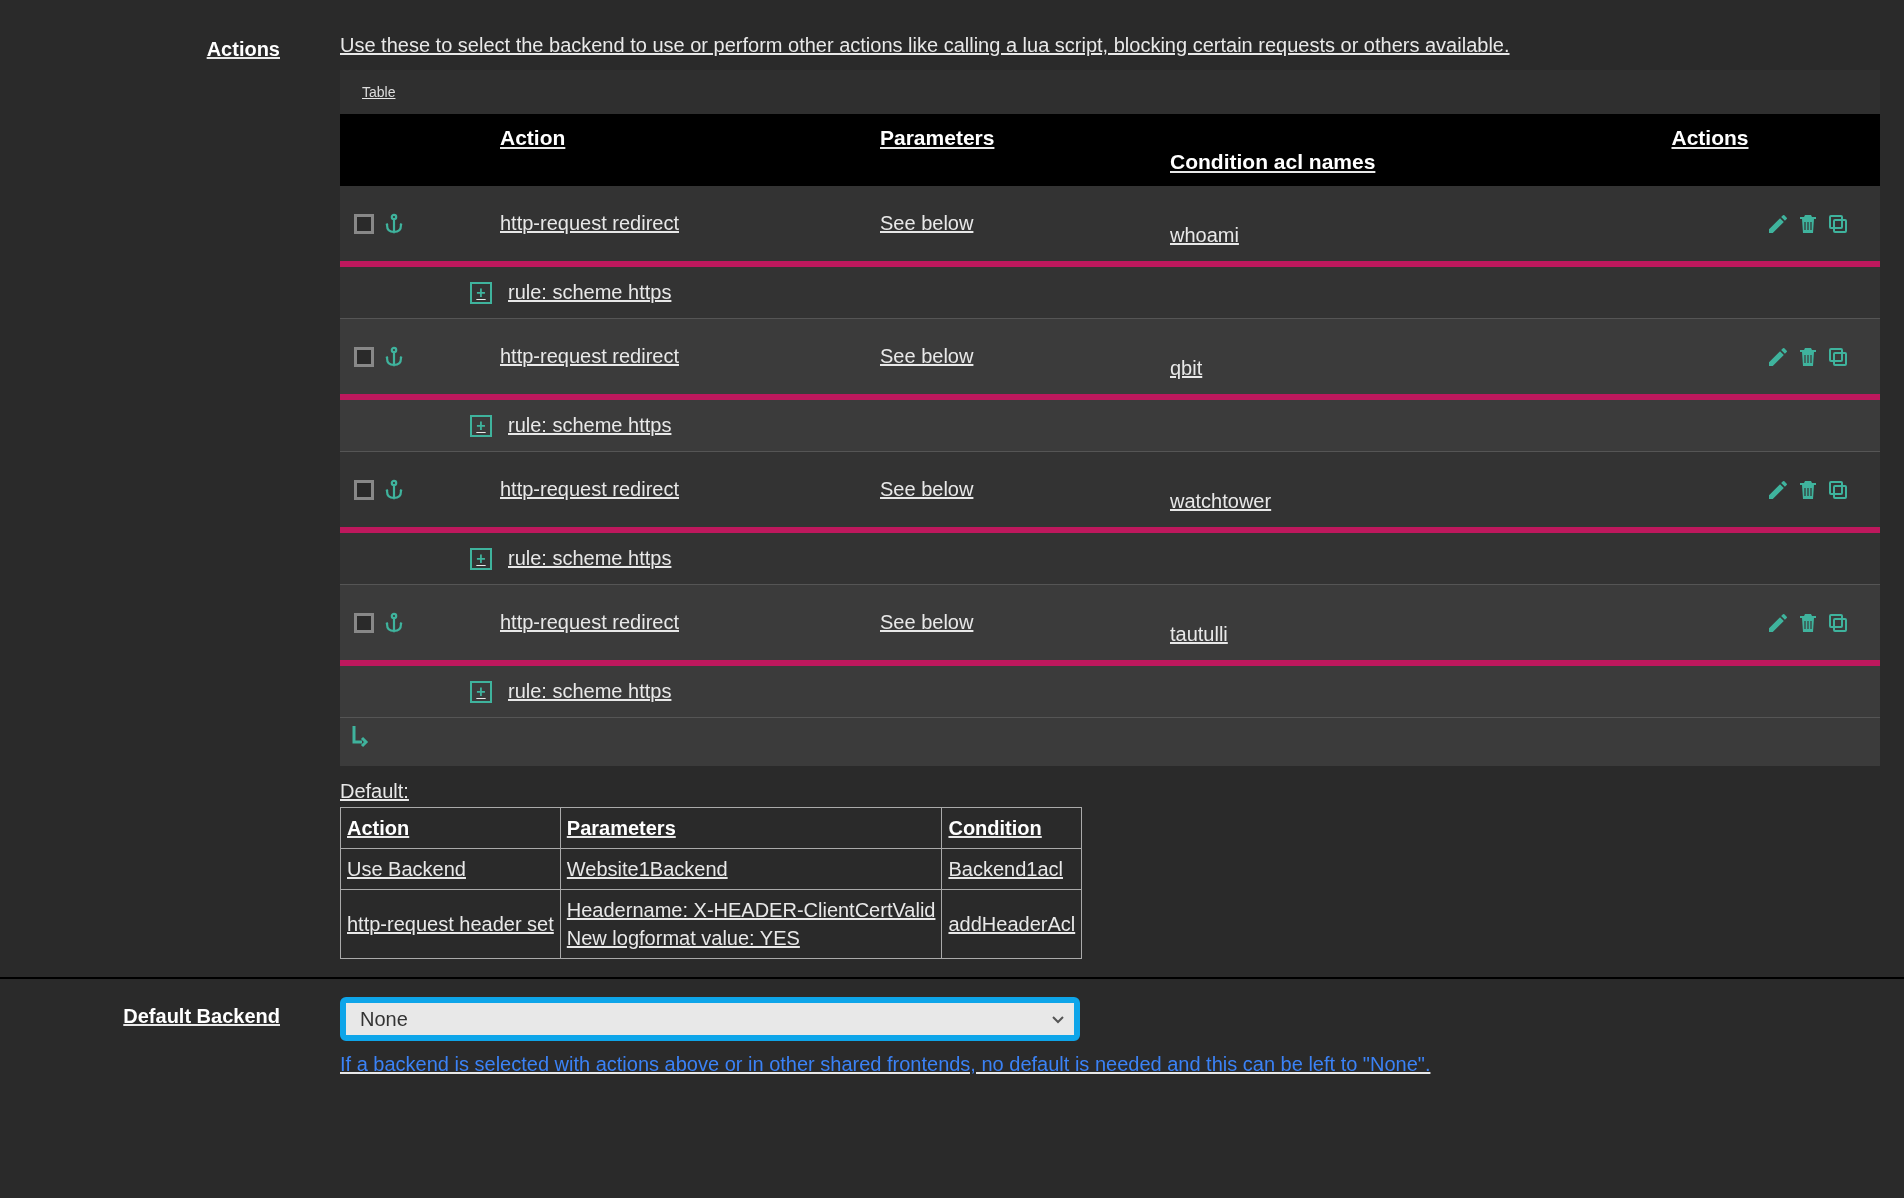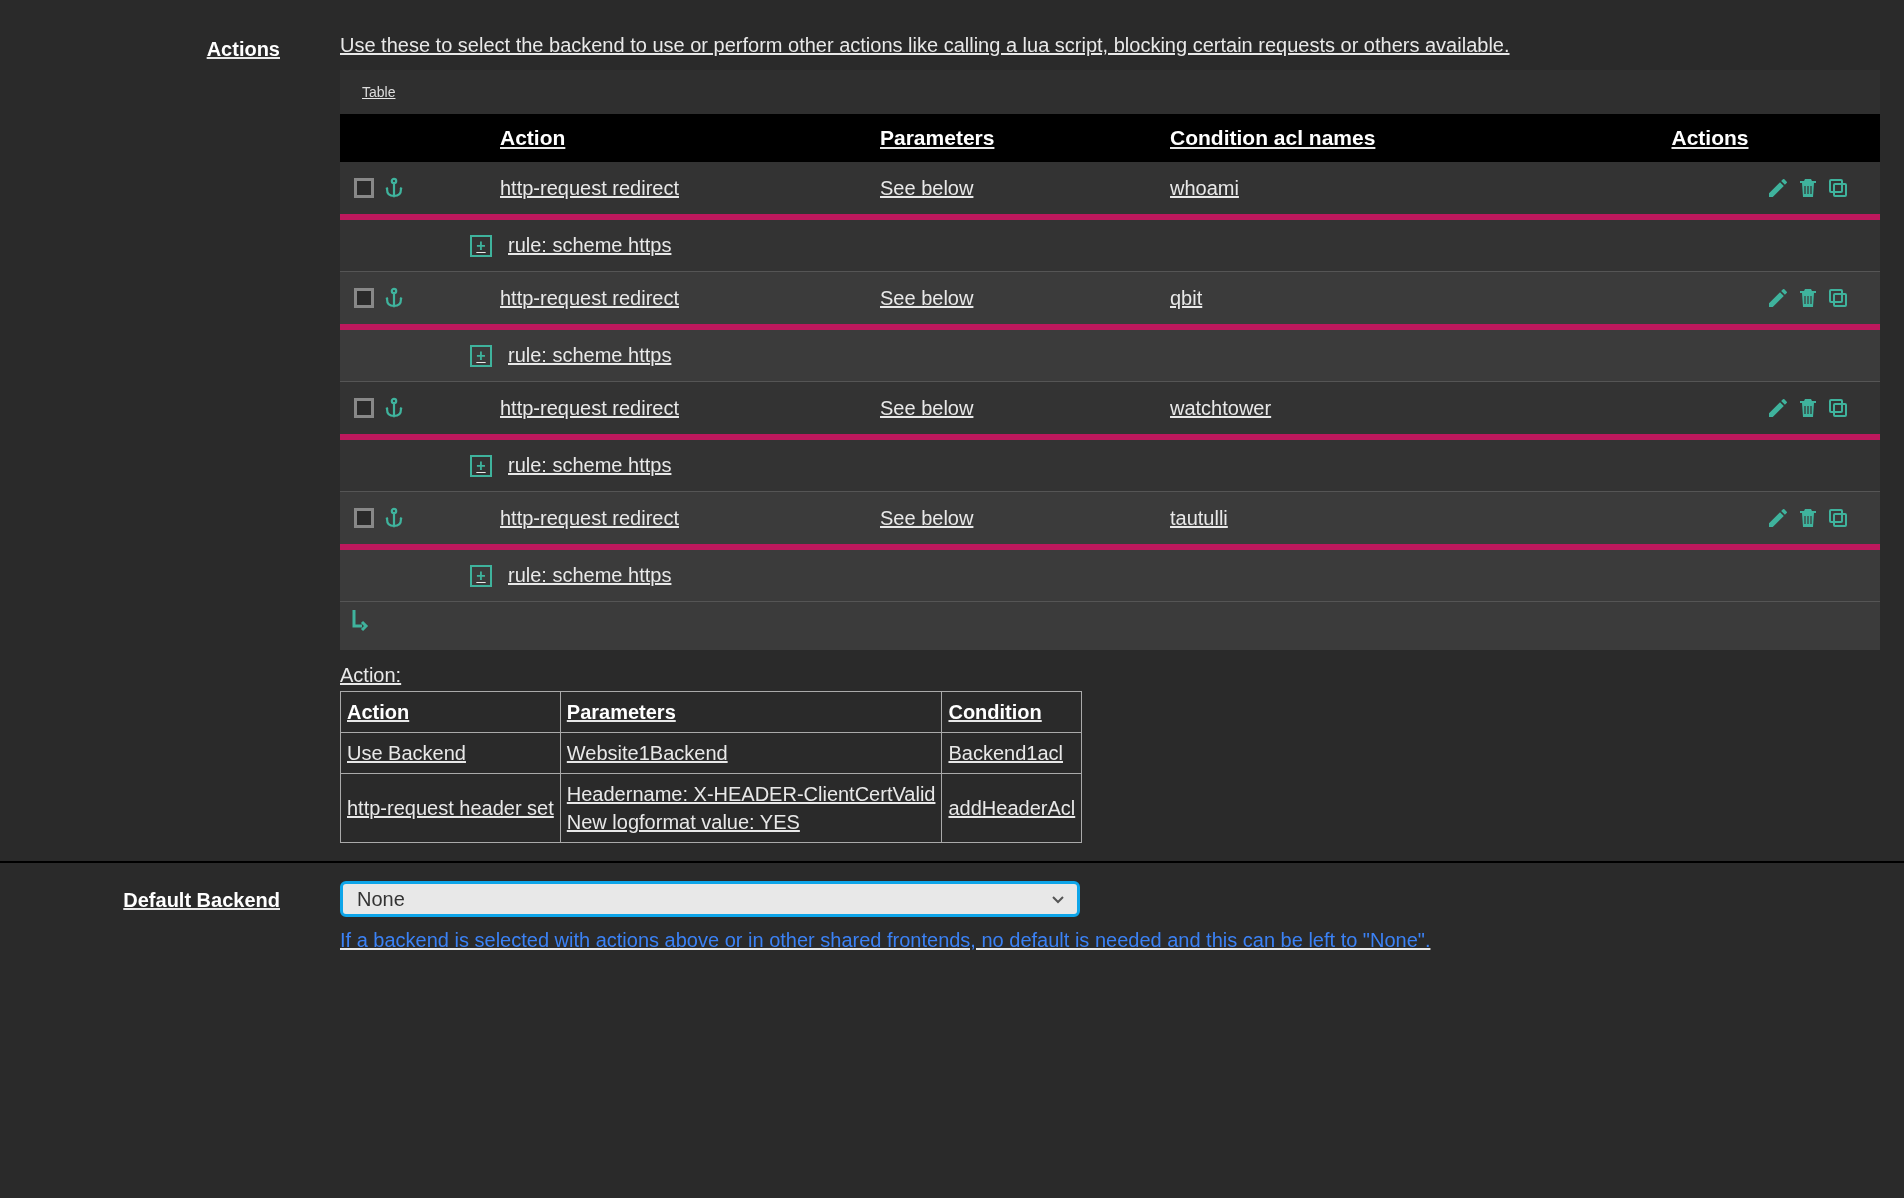--- a/index.html
+++ b/index.html
@@ -52,21 +52,21 @@
     background: #000;
     display: flex;
     padding: 12px 0;
     font-weight: 700;
     color: #fff;
     font-size: 21px;
   }
   .c-check { width: 120px; }
   .c-action { width: 420px; padding-left: 40px; }
   .c-param { width: 290px; }
-  .c-cond { width: 400px; }
+  .c-cond { width: 400px; margin-top: 24px; }
   .c-actions { flex:1; text-align: center; padding-right: 30px; }
 
   .trow {
     display: flex;
     align-items: center;
     padding: 14px 0;
     border-bottom: 6px solid #be185d;
     position: relative;
   }
   .trow.odd { background: #333; }
@@ -133,23 +133,23 @@
     margin: 18px 0 18px 0;
     width: 100%;
   }
 
   .select-wrap {
     position: relative;
     display: inline-block;
   }
   select {
     width: 740px;
-    height: 36px;
+    height: 44px;
     background: #e8e8e8;
-    border: 3px solid #0ea5e9;
+    border: 6px solid #0ea5e9;
     border-radius: 6px;
     font-size: 20px;
     padding: 0 14px;
     color: #333;
     appearance: none;
   }
   .select-chevron {
     position: absolute;
     right: 14px; top: 50%;
     transform: translateY(-50%);
@@ -341,21 +341,21 @@
 
         <div class="tablefoot">
           <span class="down-arrow">
             <svg width="22" height="28" viewBox="0 0 22 28" fill="none" stroke="currentColor" stroke-width="3">
                 <path d="M4 2v16h8M12 14l4 4-4 4"></path>
               </svg>
           </span>
         </div>
       </div>
 
-      <div class="example-label">Action:</div>
+      <div class="example-label">Default:</div>
       <table class="extable">
         <tbody>
             <tr>
           <th>Action</th>
           <th>Parameters</th>
           <th>Condition</th>
         </tr>
         <tr>
           <td>Use Backend</td>
           <td>Website1Backend</td>

